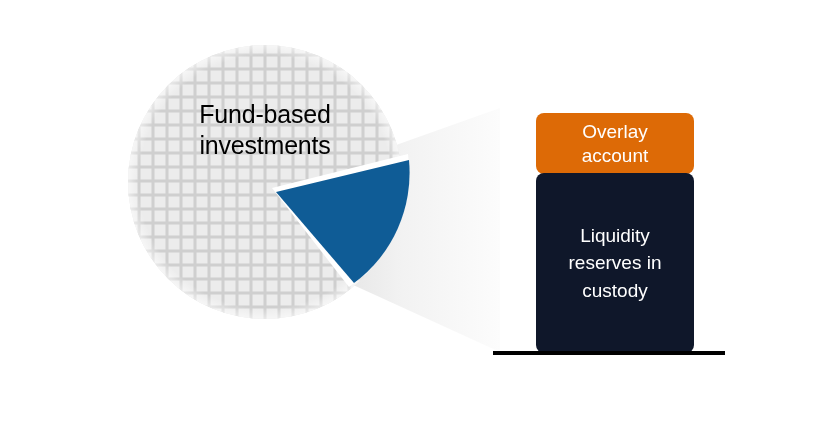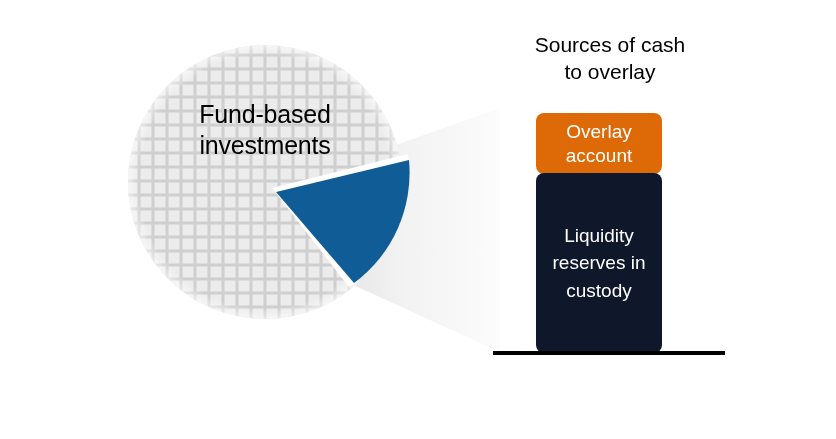--- a/index.html
+++ b/index.html
@@ -59,21 +59,21 @@
     text-align: center;
     font-size: 21px;
     line-height: 1.27;
     color: #000000;
     white-space: pre-line;
   }
 
   .bar {
     position: absolute;
     left: 42px;
-    width: 126px;
+    width: 158px;
     box-sizing: border-box;
     display: flex;
     align-items: center;
     justify-content: center;
     color: #ffffff;
     text-align: center;
     white-space: pre-line;
   }
   #bar-overlay {
     top: 113px;
@@ -131,22 +131,20 @@
 
     <path d="M 272 188 L 408 154 A 140 140 0 0 1 349 287 Z" fill="#ffffff"></path>
 
     <path d="M 276 192 L 409 160 A 137 137 0 0 1 354 283 Z" fill="#0f5c96"></path>
   </svg>
 
   <div class="circle-label">Fund-based
 investments</div>
 
   <div id="right-panel">
-    <div class="panel-title">Sources of cash
-to overlay</div>
 
     <div class="bar" id="bar-overlay" style="background:#dd6a06;">
       <span>Overlay
 account</span>
     </div>
 
     <div class="bar" id="bar-liquidity" style="background:#0f172a;">
       <span>Liquidity
 reserves in
 custody</span>

